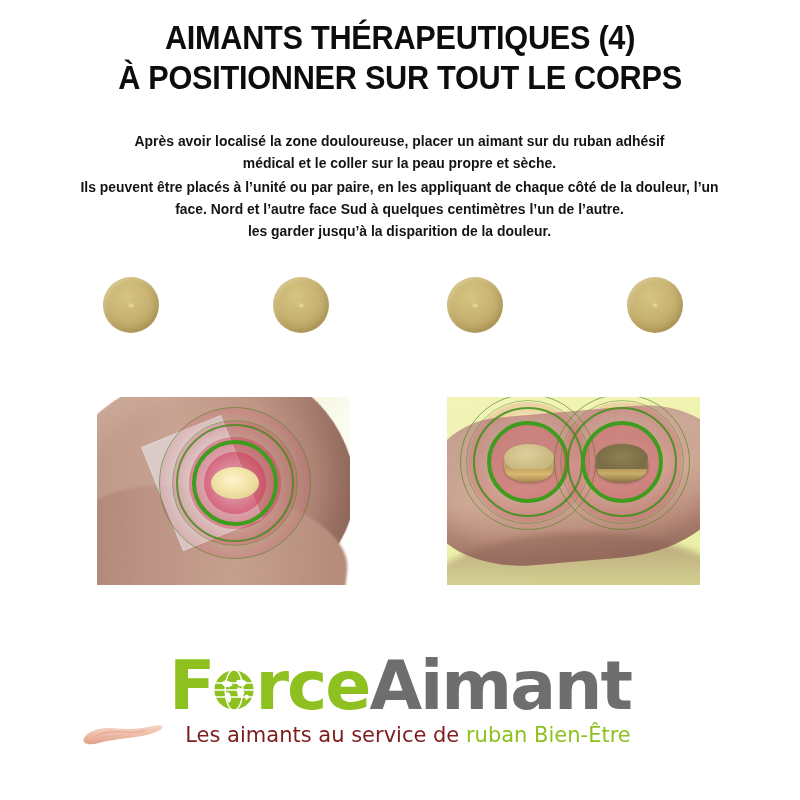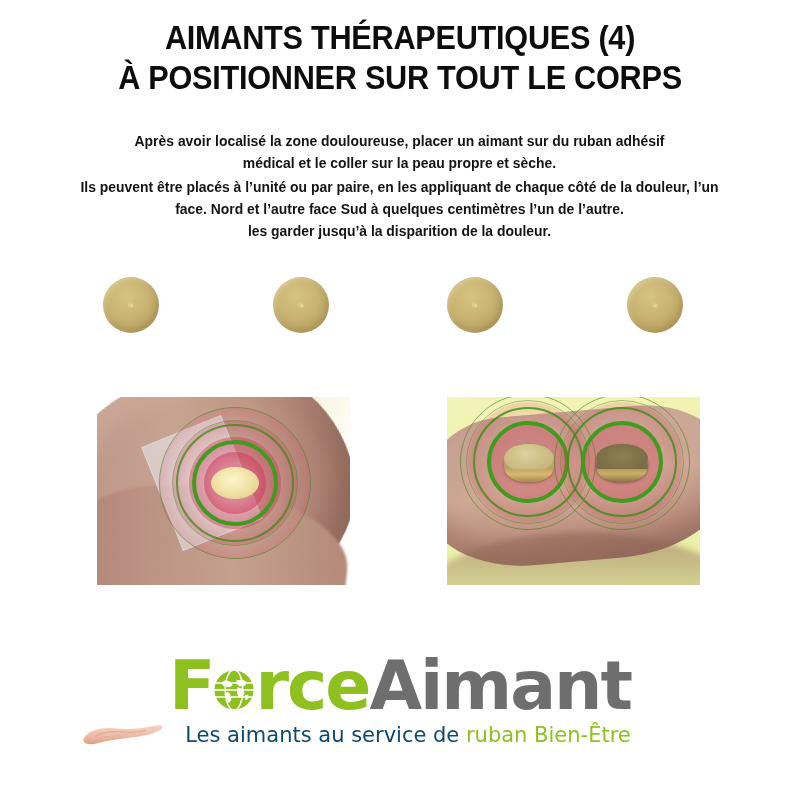--- a/index.html
+++ b/index.html
@@ -252,21 +252,21 @@
   #logo-tagline {
     margin-top: 2px;
     font-family: "DejaVu Sans", sans-serif;
     font-size: 21px;
     line-height: 26px;
     white-space: nowrap;
     display: inline-block;
     position: relative;
     padding-left: 16px;
   }
-  .tag-dark  { color: #0c4a6e; }
+  .tag-dark  { color: #7f1d1d; }
   .tag-green { color: #8ec11f; }
   #hand-icon {
     position: absolute;
     left: -92px;
     top: -2px;
     width: 92px;
     height: 30px;
   }
 </style>
 </head>

